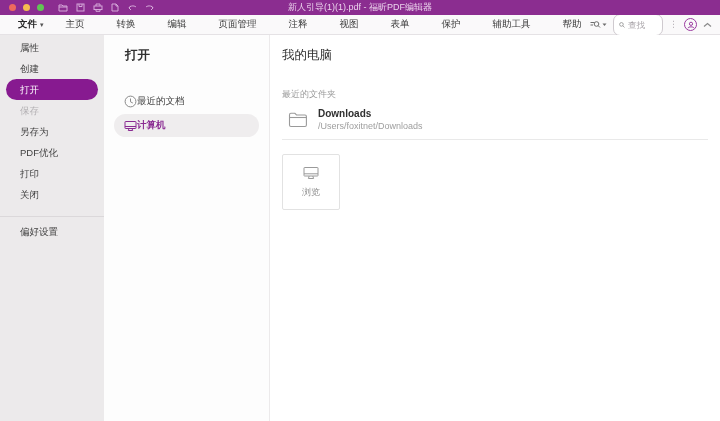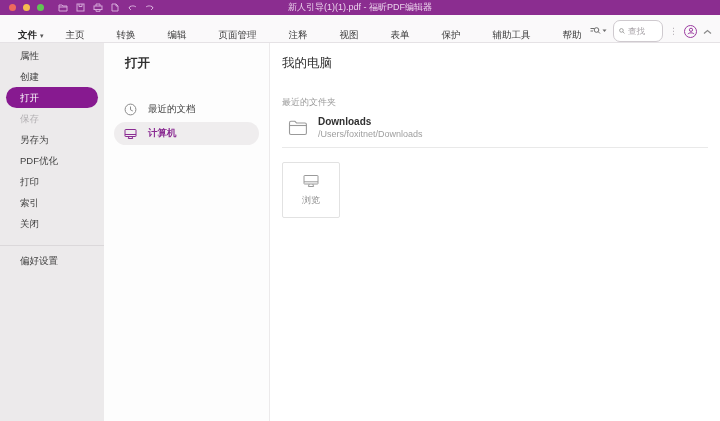--- a/index.html
+++ b/index.html
@@ -13,22 +13,22 @@
   .light { width:7px; height:7px; border-radius:50%; }
   .light.red { background:#ED6A5E; }
   .light.yellow { background:#F5BD4F; }
   .light.green { background:#61C454; }
   .quick-icons { display:flex; align-items:center; gap:8px; margin-left:14px; color:#D5A8D9; }
   .quick-icons svg { display:block; }
   .win-title { position:absolute; left:0; right:0; top:0; height:15px; line-height:15px;
     text-align:center; font-size:9px; color:#EBD3EC; pointer-events:none; }
 
   
-  .menubar { height:28px; background:#FAF9FA; border-bottom:1px solid #E5E2E5;
-    display:flex; align-items:flex-end; font-size:9.5px; color:#3A3A3A; flex:0 0 auto; }
+  .menubar { height:20px; background:#FAF9FA; border-bottom:1px solid #E5E2E5;
+    display:flex; align-items:center; font-size:9.5px; color:#3A3A3A; flex:0 0 auto; }
   .file-menu { display:flex; align-items:center; gap:3px; margin-left:18px; font-weight:bold; color:#262626; cursor:default; }
   .file-caret { font-size:7px; color:#555; }
   .menu-tabs { display:flex; align-items:center; margin-left:14px; gap:16px; }
   .menu-tab { padding:0 8px; cursor:default; white-space:nowrap; }
   .menu-right { margin-left:auto; display:flex; align-items:center; gap:6px; margin-right:8px; }
   .fr-icon { display:flex; align-items:center; gap:1px; color:#6d6d6d; }
   .search-box { display:flex; align-items:center; gap:3px; width:50px; height:12px;
     border:1px solid #CFCACF; border-radius:7px; background:#fff; padding:10px 5px; }
   .search-box input { border:none; outline:none; width:100%; font-size:8.5px; color:#444;
     background:transparent; font-family:inherit; }
@@ -45,21 +45,21 @@
   .sidebar { width:104px; background:#ECEAEB; flex:0 0 auto; padding-top:2px; display:flex; flex-direction:column; }
   .side-item { height:21px; line-height:21px; font-size:9.5px; color:#3F3F3F; padding-left:20px; cursor:default; white-space:nowrap; }
   .side-item.active { margin:0 6px; padding-left:14px; background:#871A90; color:#fff; border-radius:10.5px; }
   .side-item.disabled { color:#B3B0B3; }
   .side-divider { border-top:1px solid #DBD8DA; margin:11px 0 4px 0; }
 
   
   .open-panel { width:166px; background:#FDFDFD; border-right:1px solid #ECEAEB; flex:0 0 auto; }
   .open-title { font-size:12.5px; font-weight:bold; color:#2F2F2F; margin:12px 0 0 21px; }
   .open-list { margin-top:26px; }
-  .open-row { display:flex; align-items:center; height:23px; margin:0 10px 1px 10px; padding-left:10px; gap:11px;
+  .open-row { display:flex; align-items:center; height:23px; margin:0 10px 1px 10px; padding-left:10px; 
     font-size:9.5px; color:#3F3F3F; border-radius:11.5px; cursor:default; }
   .open-row .row-icon { display:flex; align-items:center; color:#8A8A8A; }
   .open-row.active { background:#EFEDEE; color:#8A2B92; font-weight:bold; }
   .open-row.active .row-icon { color:#8A2B92; }
 
   
   .computer-panel { flex:1 1 auto; background:#FFFFFF; padding:12px 12px 0 12px; }
   .computer-title { font-size:12.5px; font-weight:normal; color:#2F2F2F; }
   .recent-label { font-size:9px; color:#9B9B9B; margin-top:24px; }
   .folder-row { display:flex; align-items:center; gap:10px; padding:7px 0 8px 6px;
@@ -179,21 +179,20 @@
   <div class="content">
 
     <div class="sidebar">
       <div class="side-item">属性</div>
       <div class="side-item">创建</div>
       <div class="side-item active">打开</div>
       <div class="side-item disabled">保存</div>
       <div class="side-item">另存为</div>
       <div class="side-item">PDF优化</div>
       <div class="side-item">打印</div>
-      <div class="side-item">索引</div>
       <div class="side-item">关闭</div>
       <div class="side-divider"></div>
       <div class="side-item">偏好设置</div>
     </div>
 
     <div class="open-panel">
       <div class="open-title">打开</div>
       <div class="open-list">
         <div class="open-row">
           <span class="row-icon">

